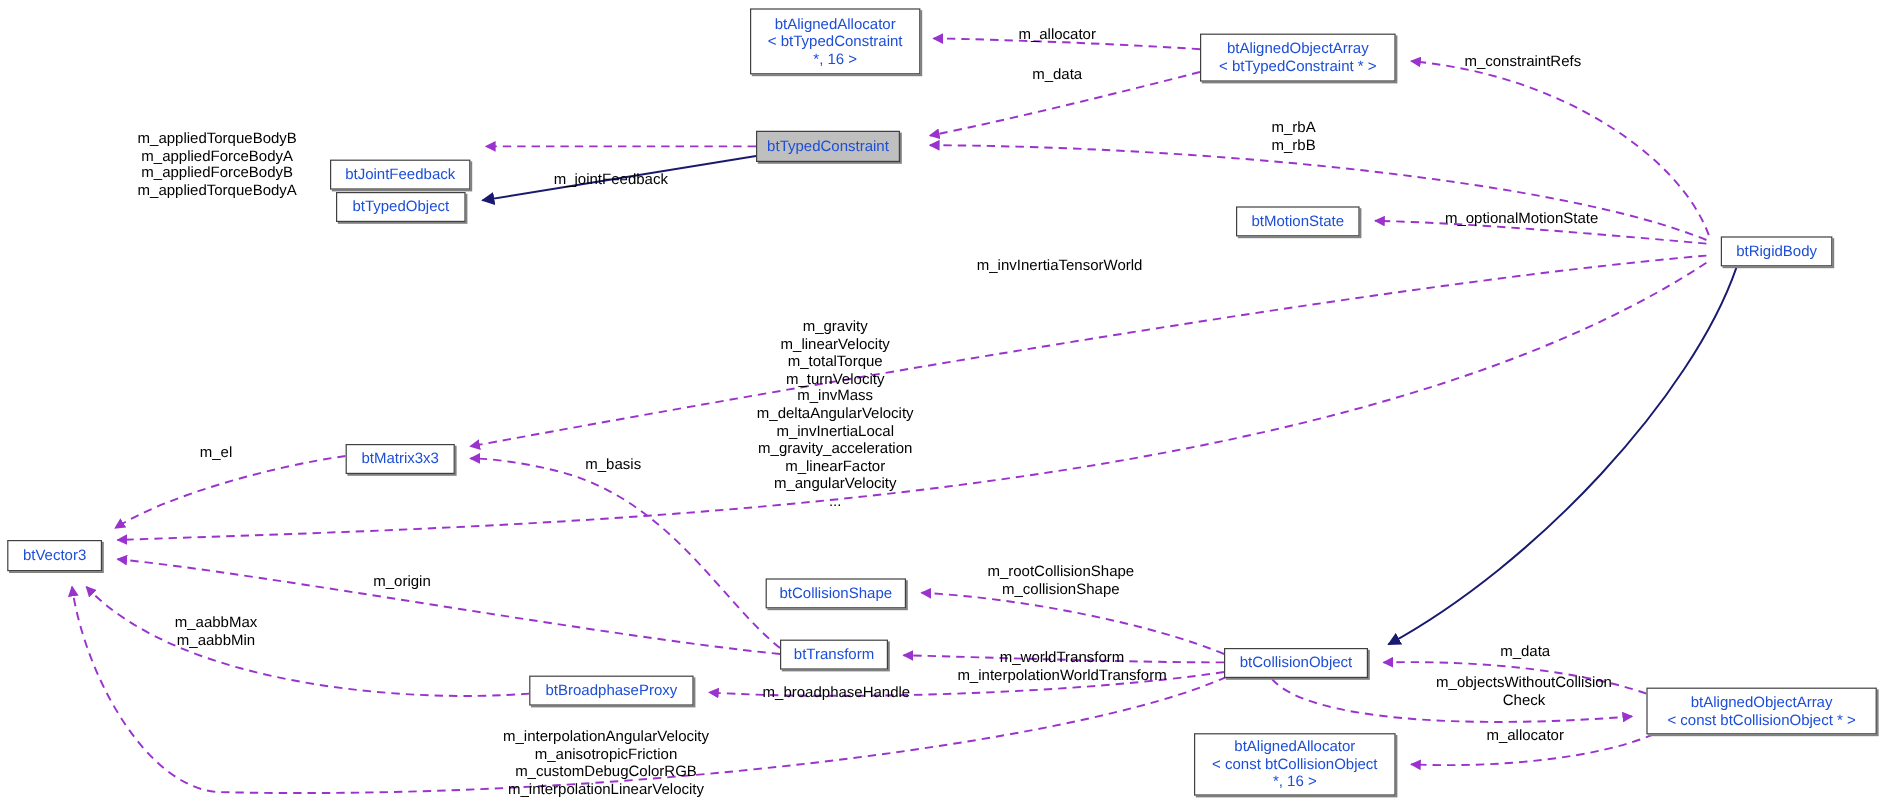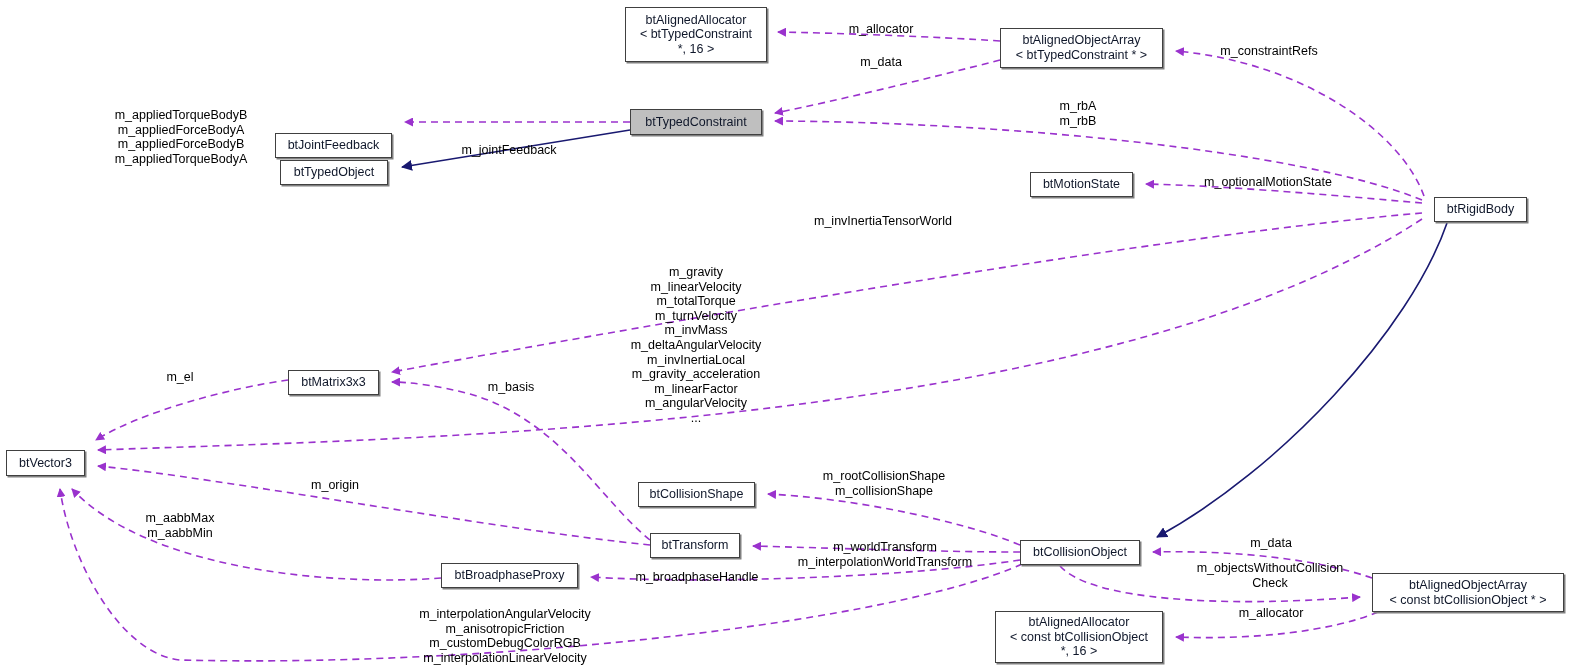--- a/index.html
+++ b/index.html
@@ -21,21 +21,21 @@
     top: 0;
     width: 1569px;
     height: 672px;
     pointer-events: none;
   }
   .node {
     position: absolute;
     box-sizing: border-box;
     border: 1px solid #404040;
     background: #ffffff;
-    color: #0f172a;
+    color: #1d4ed8;
     font-size: 12.5px;
     line-height: 14.6px;
     text-align: center;
     display: flex;
     flex-direction: column;
     align-items: center;
     justify-content: center;
     white-space: nowrap;
     box-shadow: 1.5px 1.5px 0 0 #808080;
   }
@@ -125,21 +125,21 @@
 
   <div class="node" style="left:1000px; top:28px; width:163px; height:40px;">
     <span class="line">btAlignedObjectArray</span>
     <span class="line">&lt; btTypedConstraint * &gt;</span>
   </div>
 
   <div class="node" style="left:275px; top:110px; width:117px; height:25px;margin-top:23px;">
     <span class="line">btJointFeedback</span>
   </div>
 
-  <div class="node highlight" style="left:630px; top:109px; width:132px; height:26px;">
+  <div class="node highlight" style="left:630px; top:109px; width:120px; height:26px;">
     <span class="line">btTypedConstraint</span>
   </div>
 
   <div class="node" style="left:280px; top:160px; width:108px; height:25px;">
     <span class="line">btTypedObject</span>
   </div>
 
   <div class="node" style="left:1030px; top:172px; width:103px; height:25px;">
     <span class="line">btMotionState</span>
   </div>

